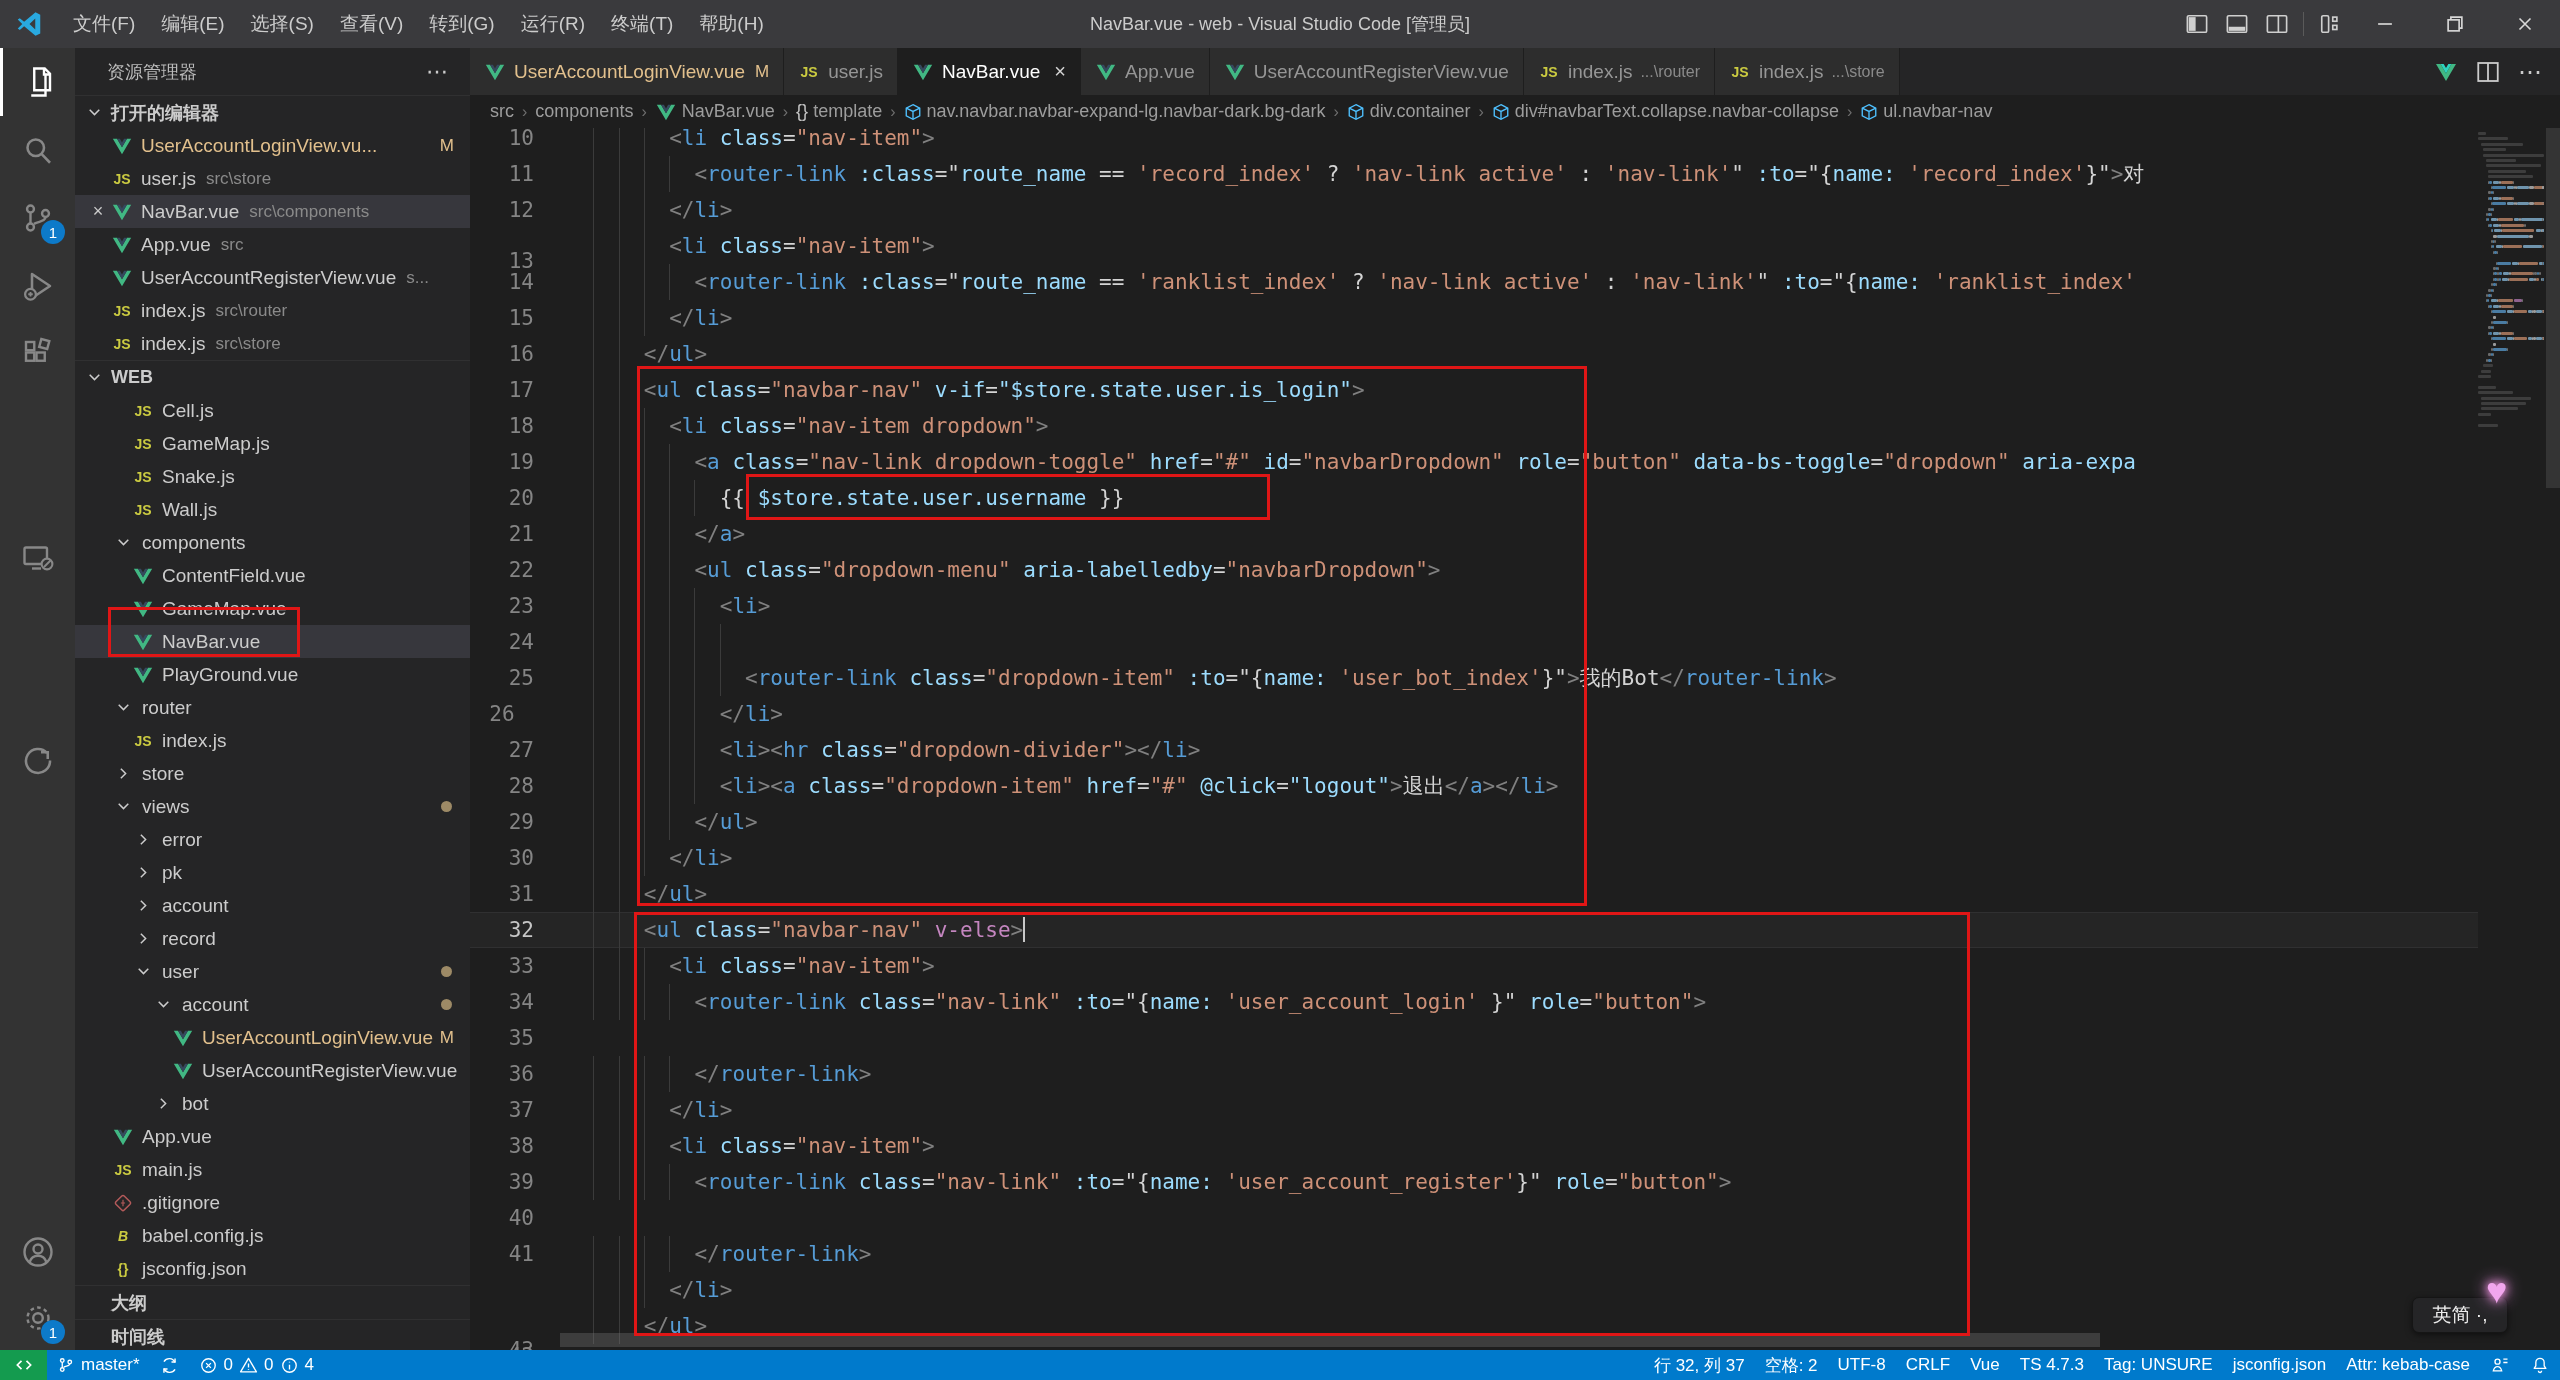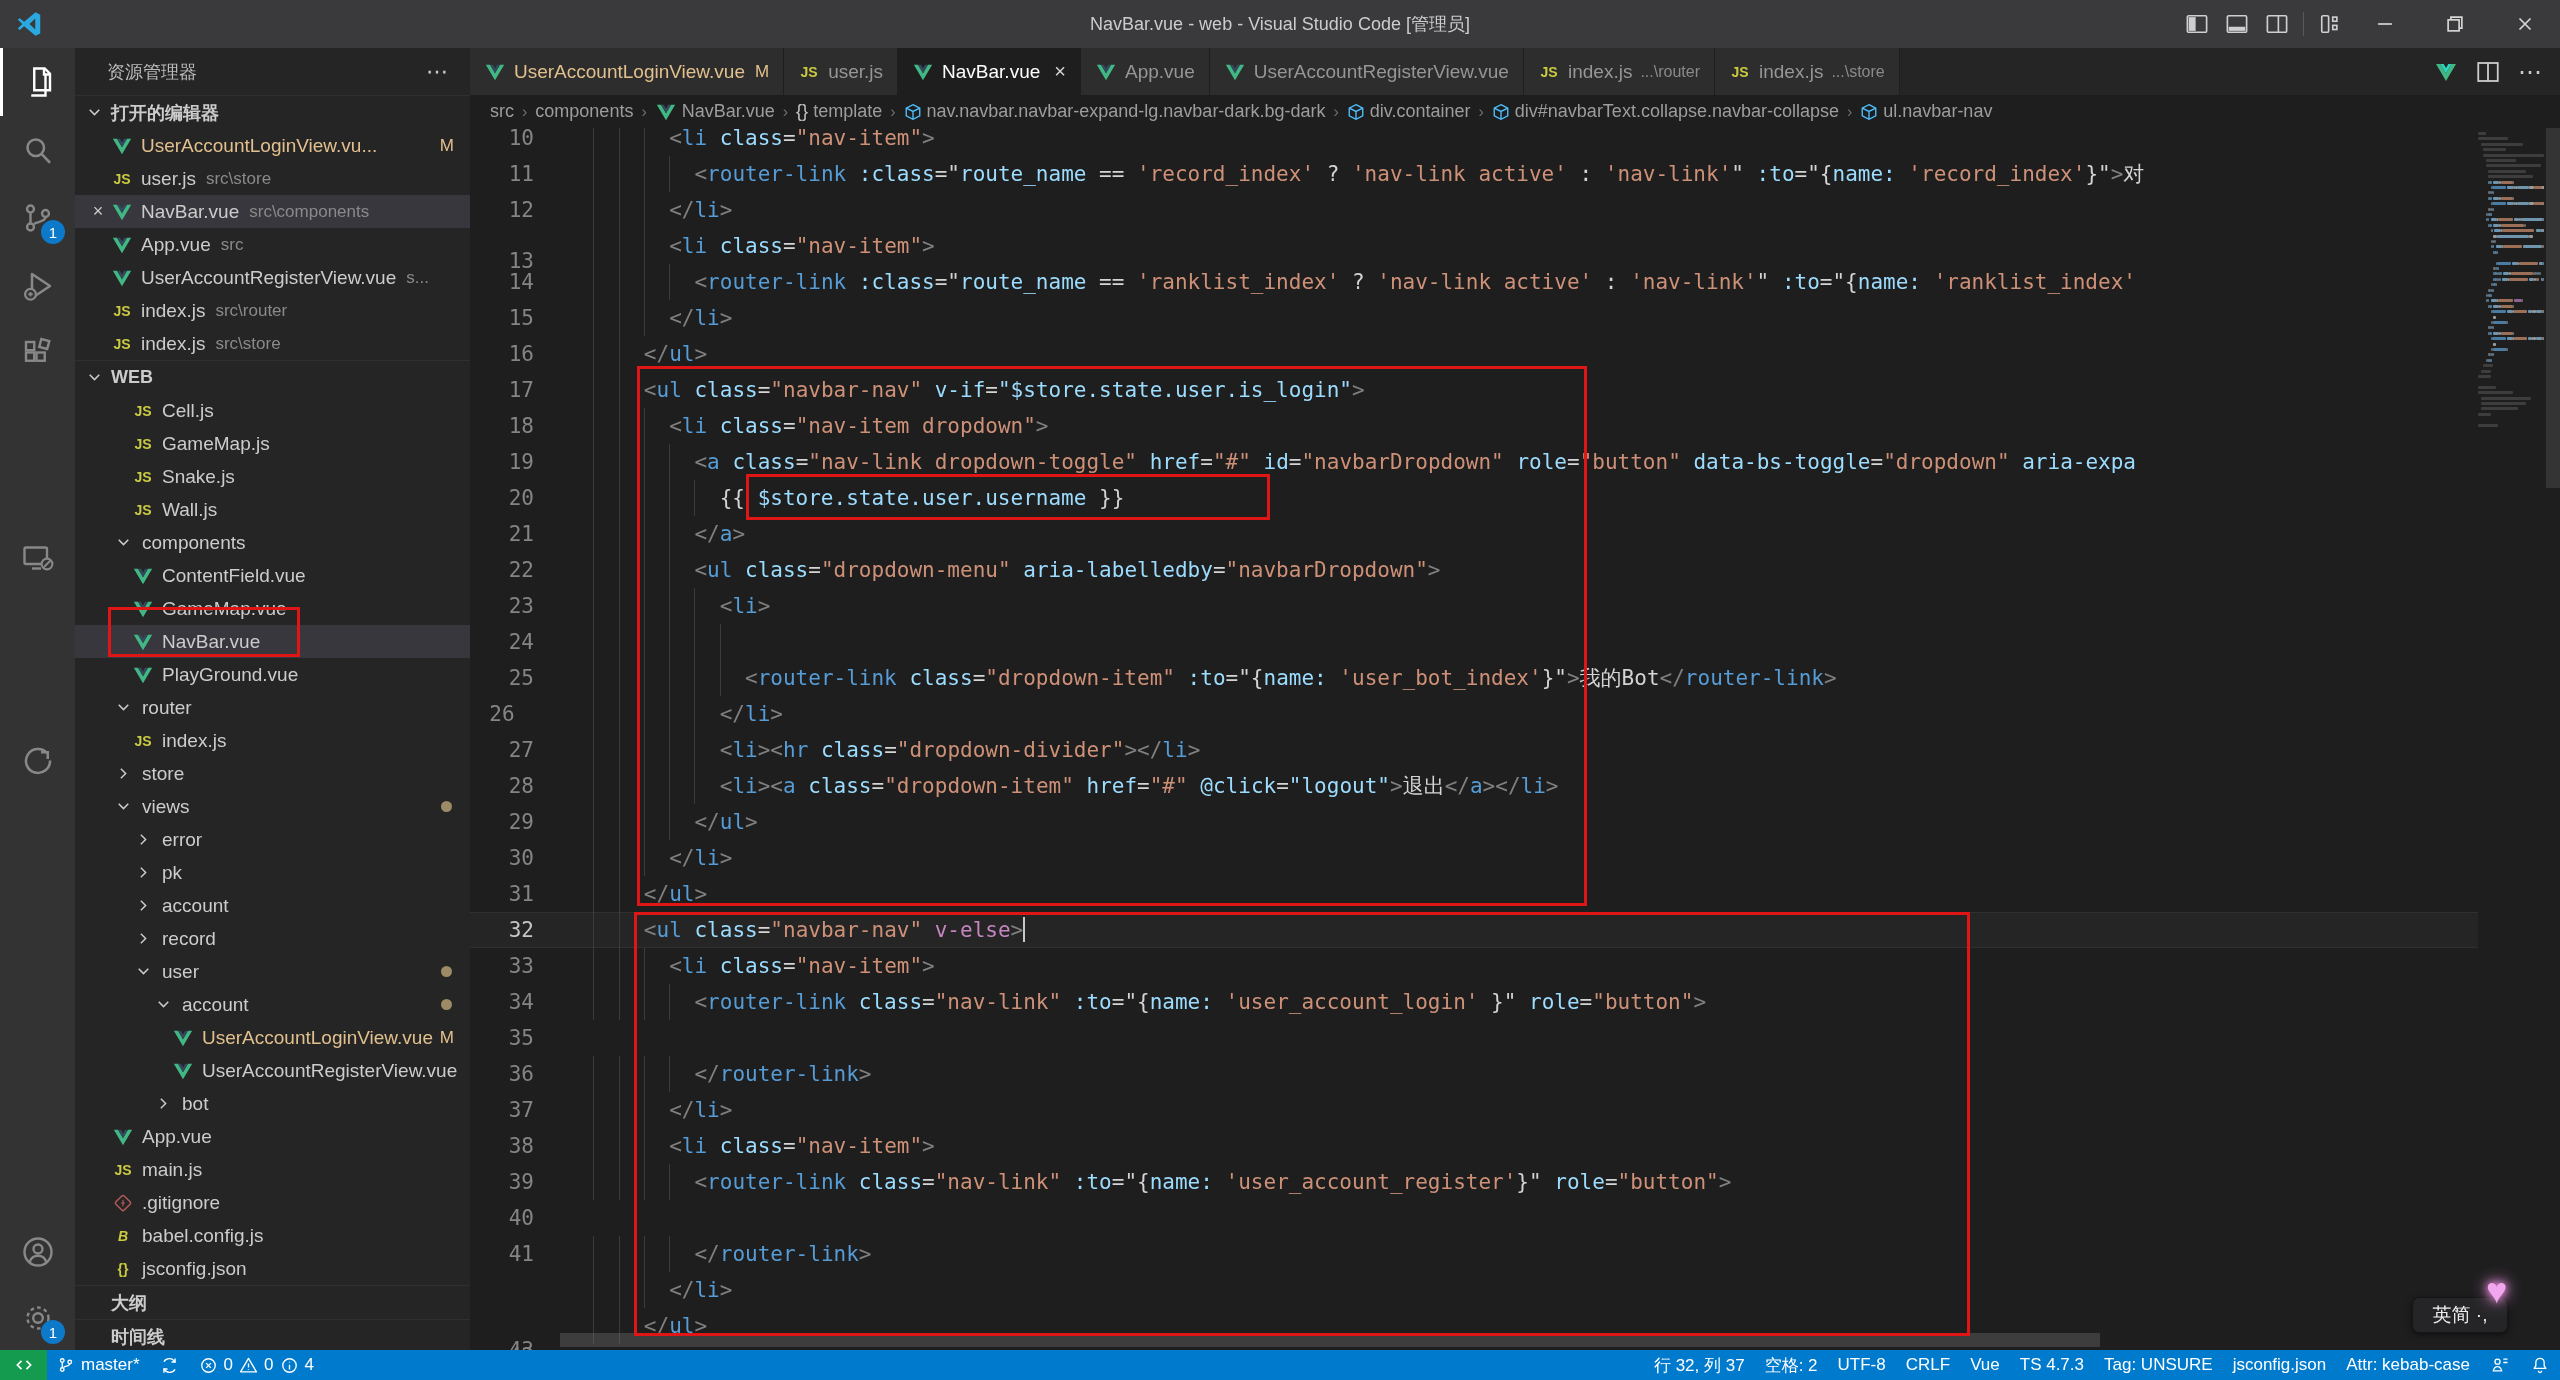--- a/index.html
+++ b/index.html
@@ -77,20 +77,30 @@
   svg{display:block;}
 </style>
 </head>
 <body>
 
 <div id="titlebar">
   <span id="vscode-logo">
       <svg width="30" height="30" viewBox="0 0 24 24">
         <path fill="#29a9e0" d="M17.2 2.6 21 4.5v15L17.2 21.4 8.1 13.8 4.6 16.7 3 15.6 6.6 12 3 8.4 4.6 7.3 8.1 10.2zM17 7.6l-4.6 4.4L17 16.4z"></path>
       </svg>
+    </span>
+  <span id="menus" style="display: flex;">
+      <div class="menu-item">文件(F)</div>
+      <div class="menu-item">编辑(E)</div>
+      <div class="menu-item">选择(S)</div>
+      <div class="menu-item">查看(V)</div>
+      <div class="menu-item">转到(G)</div>
+      <div class="menu-item">运行(R)</div>
+      <div class="menu-item">终端(T)</div>
+      <div class="menu-item">帮助(H)</div>
     </span>
   <span id="win-title">NavBar.vue - web - Visual Studio Code [管理员]</span>
   <span id="win-right">
       <span class="layout-ico">
         <svg width="22" height="22" viewBox="0 0 16 16">
           <rect x="1" y="2" width="14" height="12" rx="1" fill="none" stroke="#cfcfcf" stroke-width="1.2"></rect>
           <rect x="2" y="3" width="5" height="10" fill="#cfcfcf"></rect>
         </svg>
       </span>
       <span class="layout-ico">

